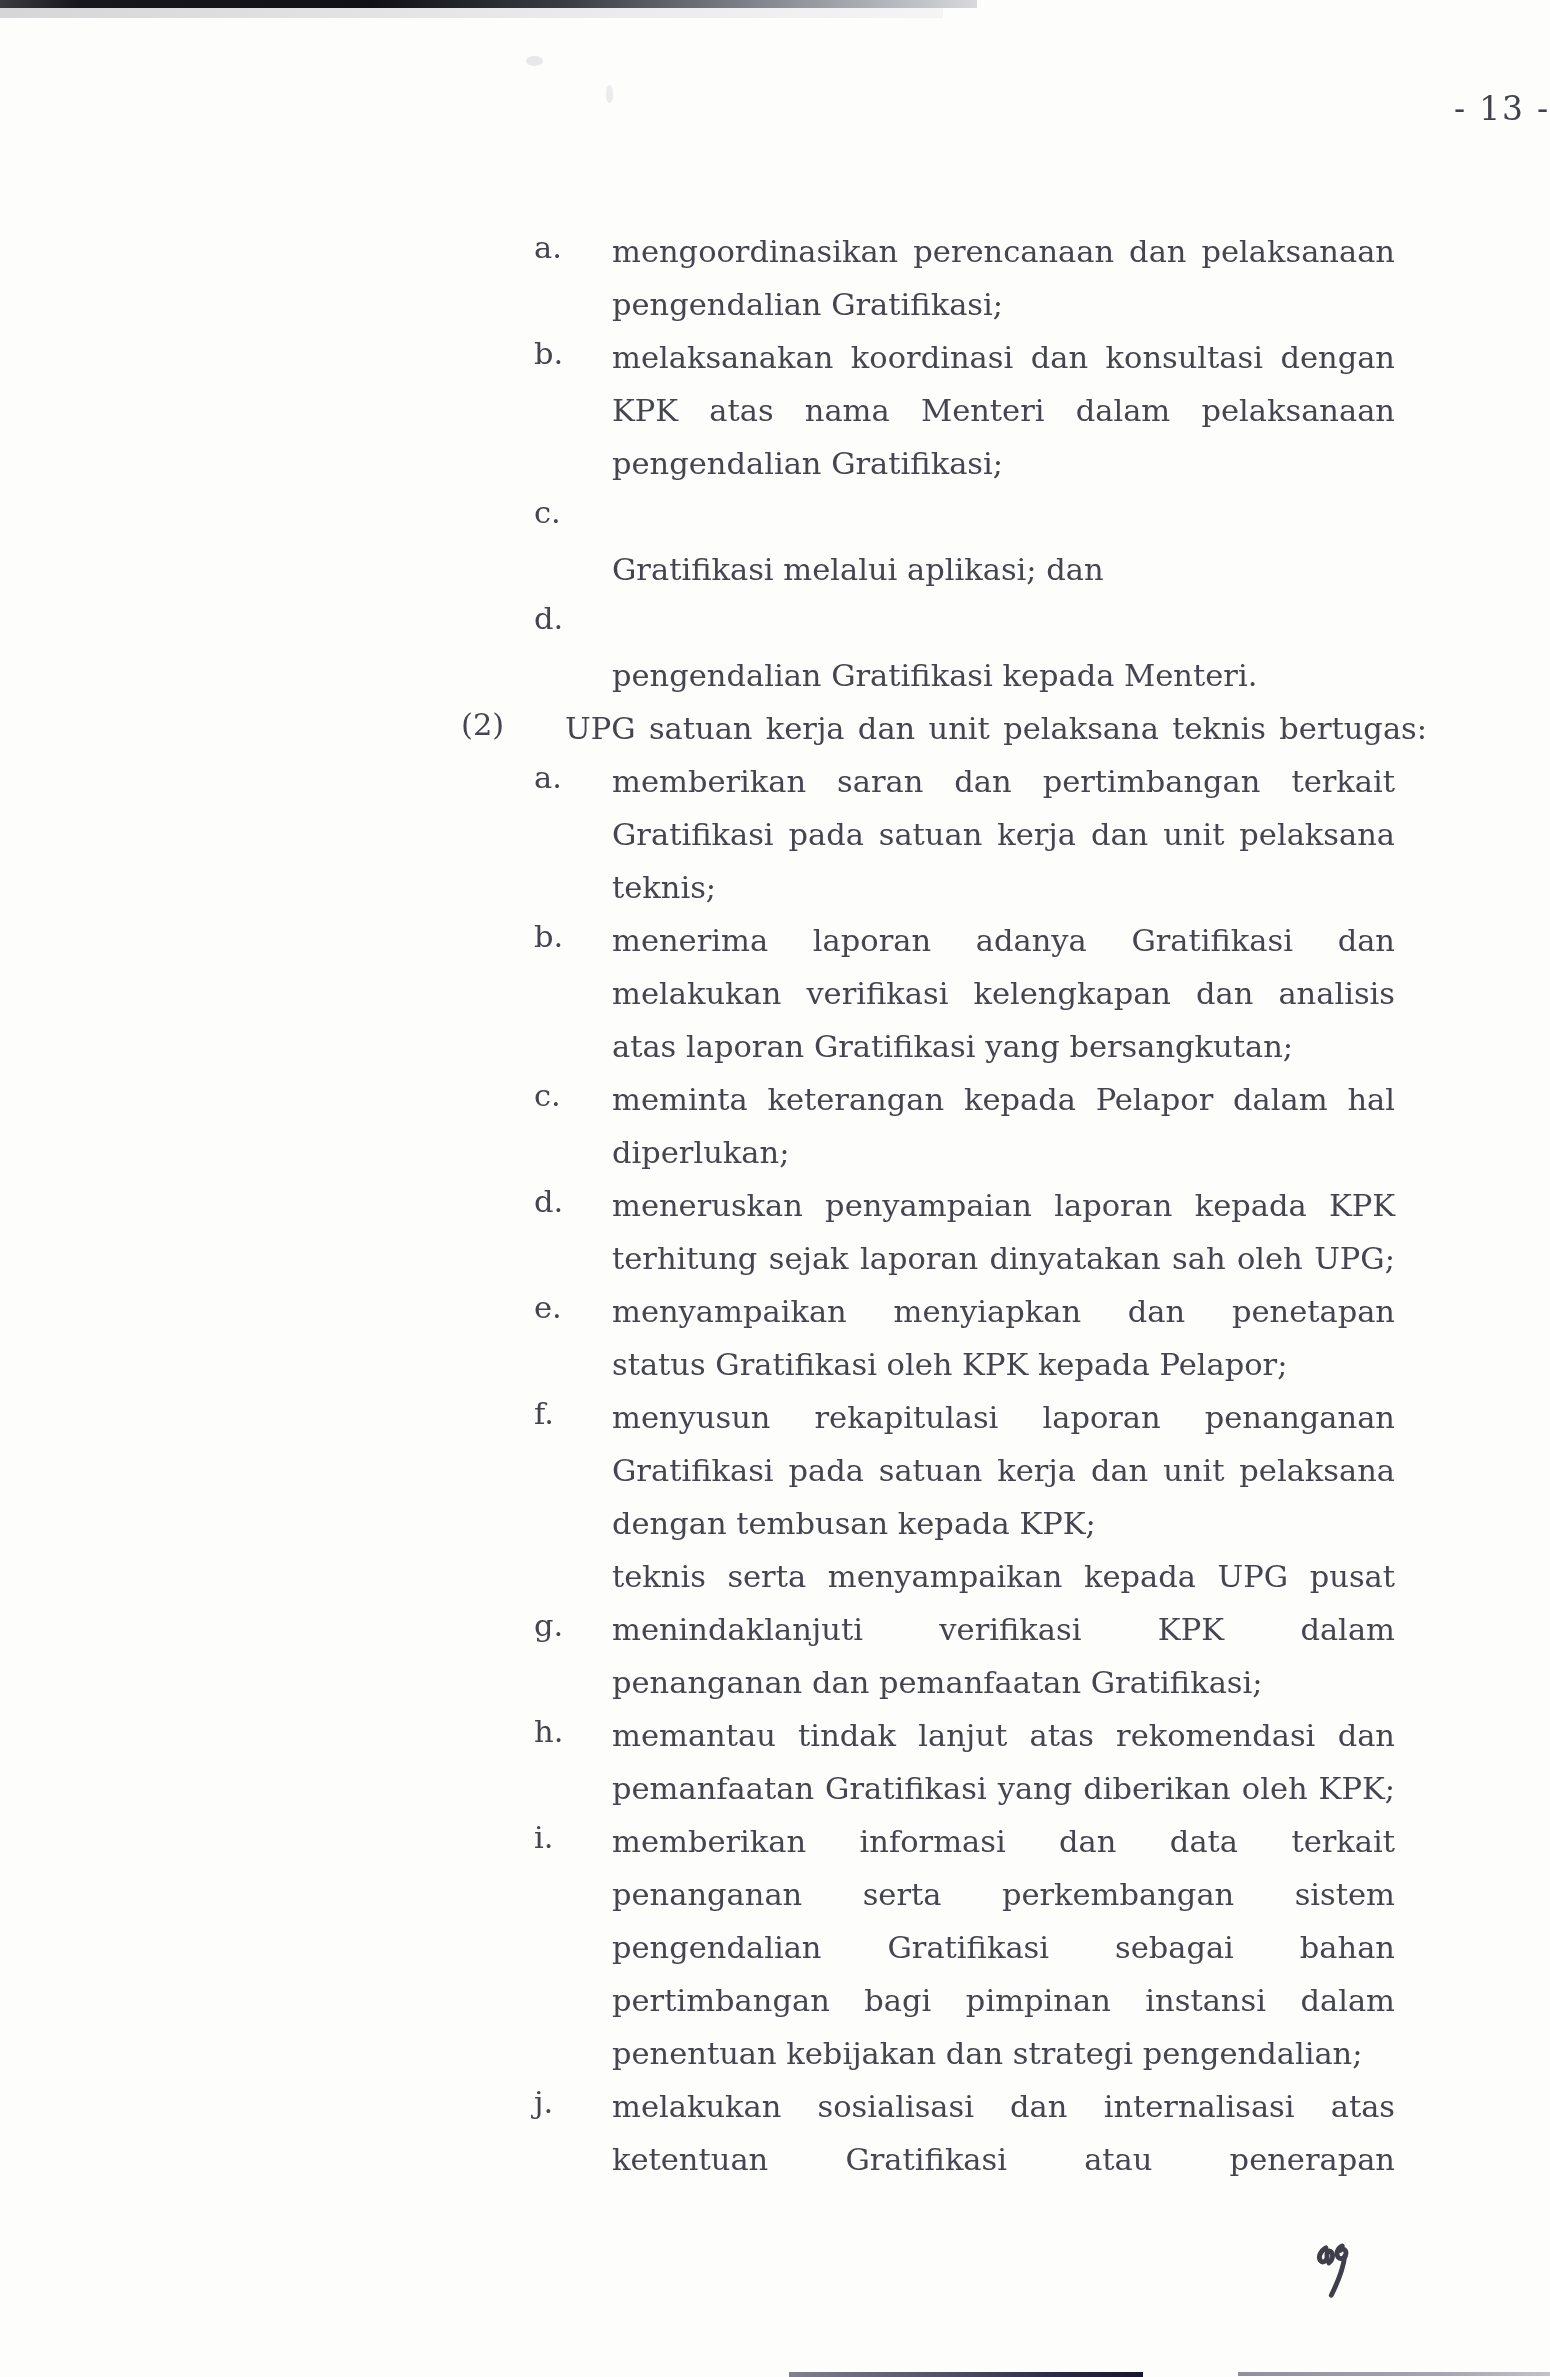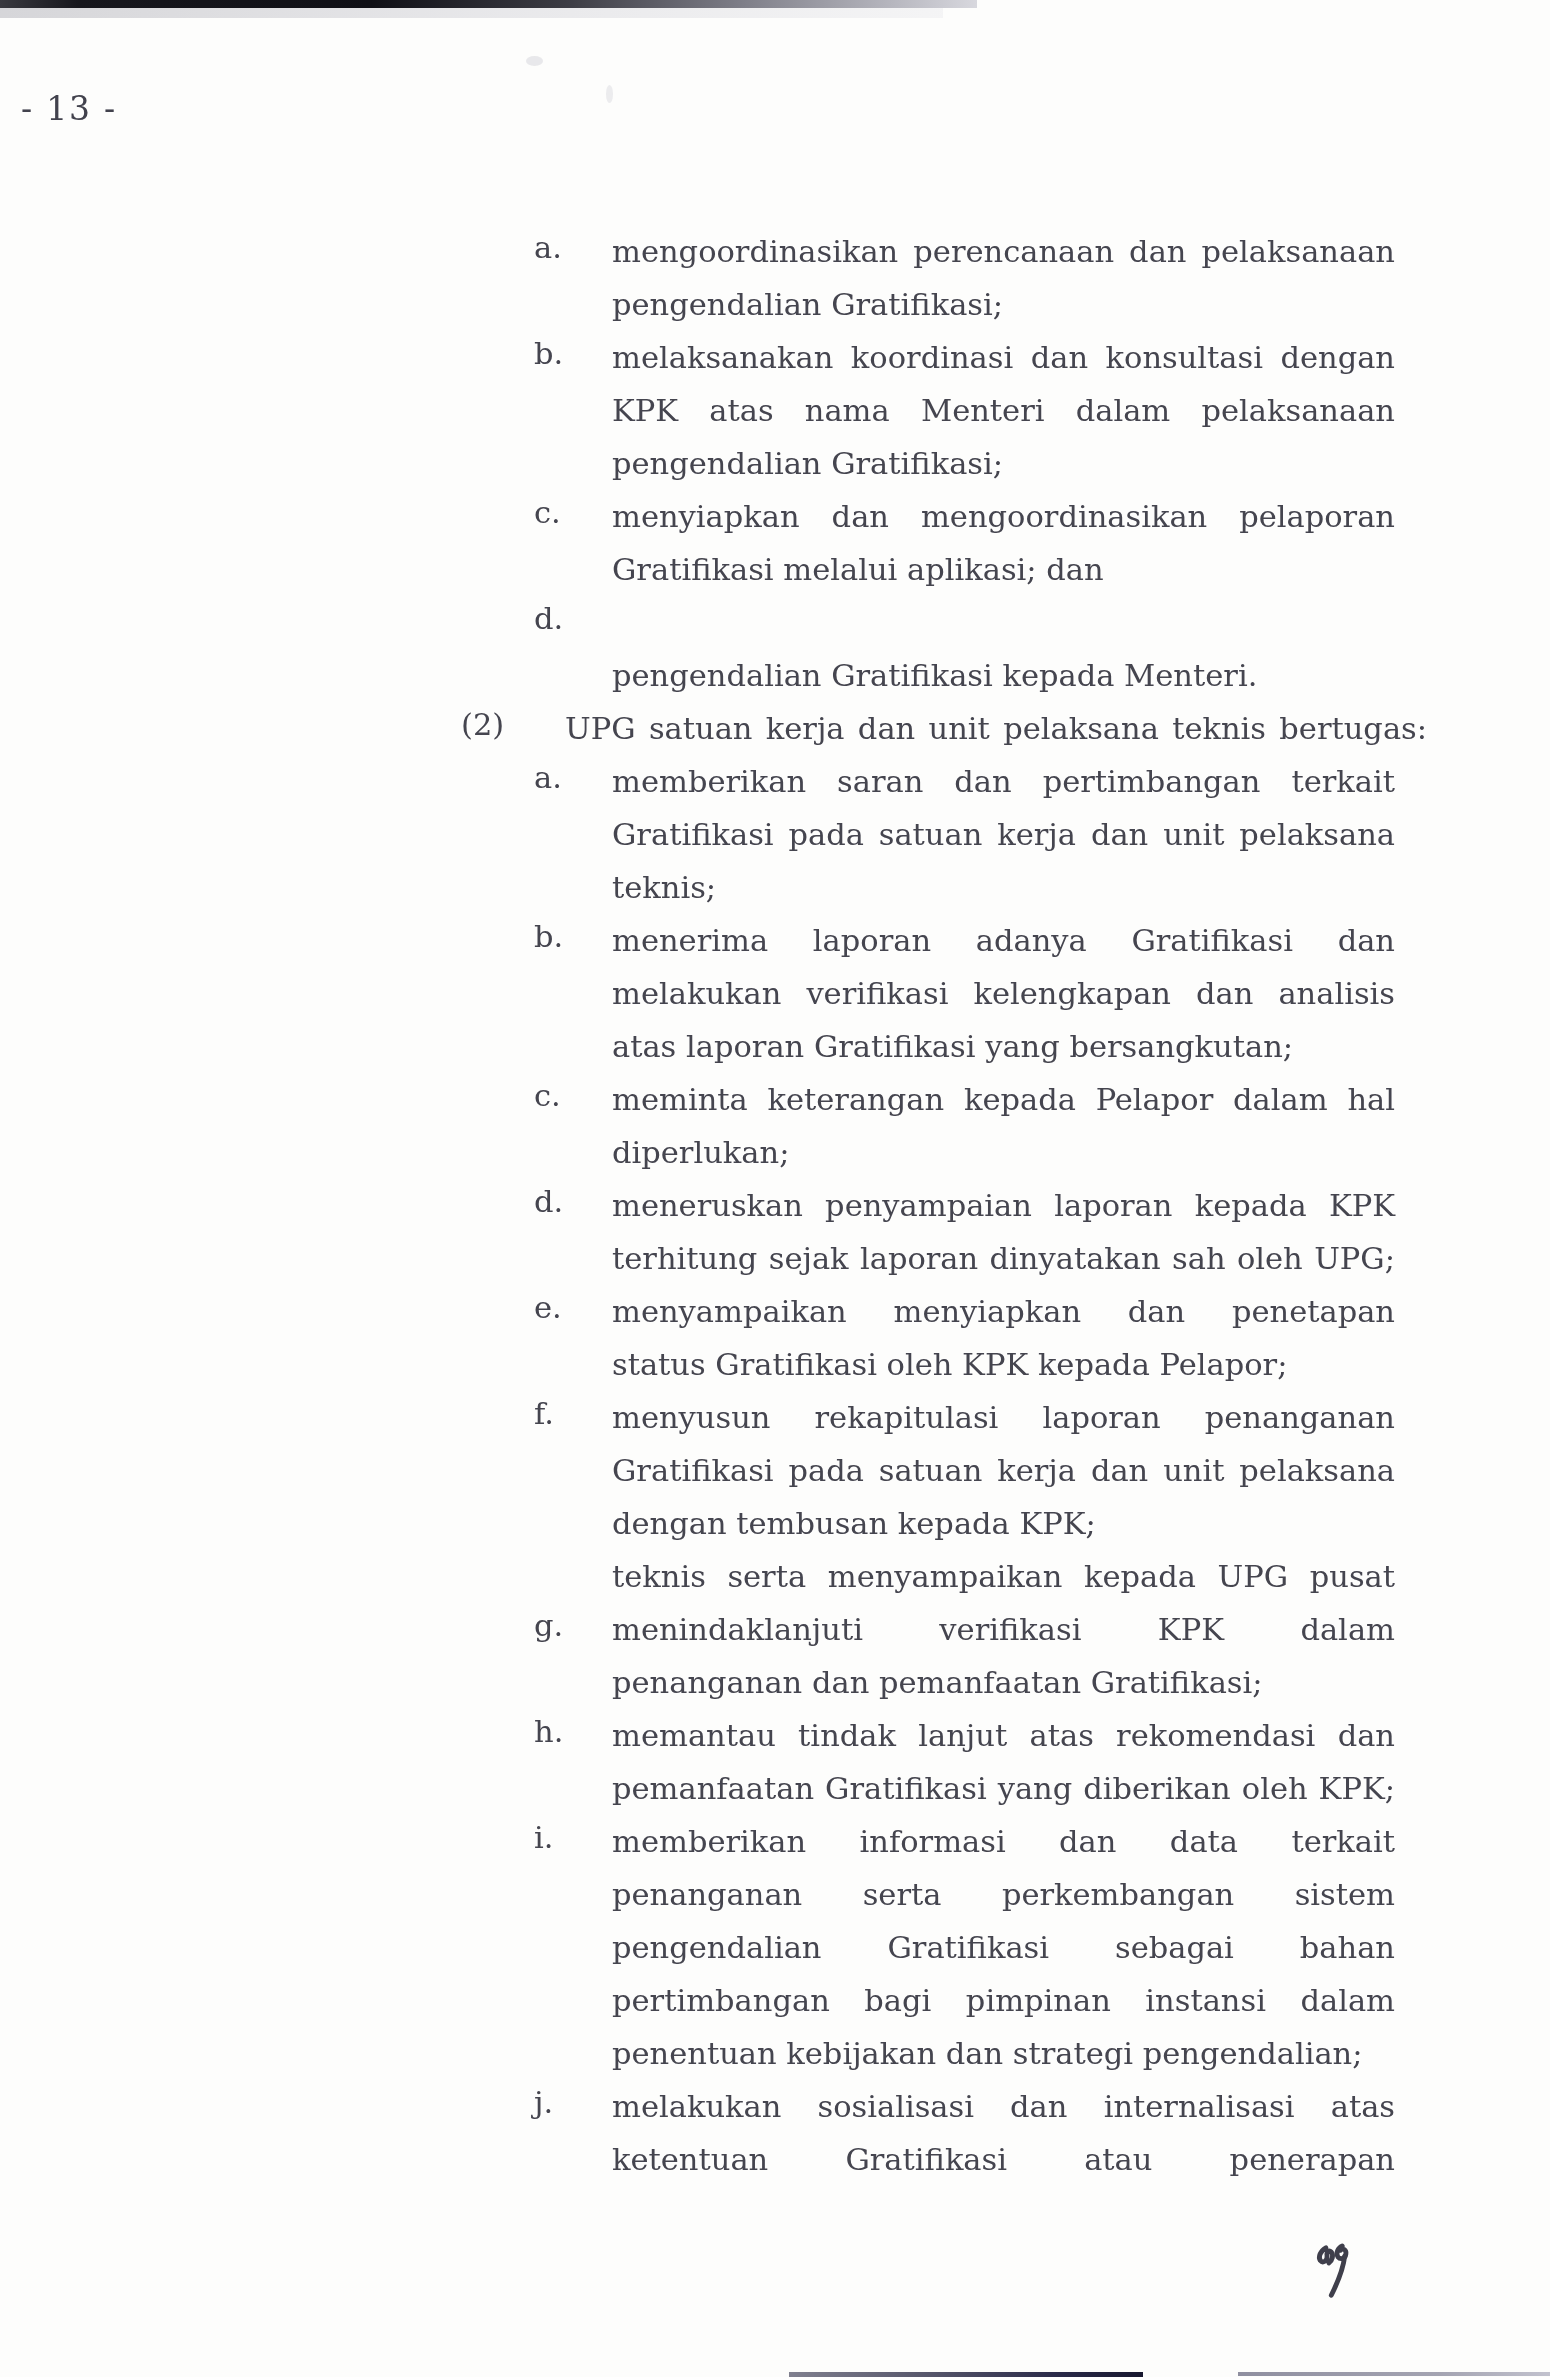--- a/index.html
+++ b/index.html
@@ -40,21 +40,21 @@
     background: #d4d4da; border-radius: 50%; opacity: .5;
   }
   .smudge-b {
     position: absolute; left: 606px; top: 85px; width: 7.3px; height: 18.3px;
     background: #d8d8de; border-radius: 50%; opacity: .45;
   }
 
   
   .page-number {
     position: absolute; top: 89px; left: 0; width: 100%;
-    text-align: left; text-indent: 21px;
+    text-align: right; text-indent: 21px;
     font-size: 33px; letter-spacing: 1.8px;
     color: #42424d;
   }
 
   
   .lines { position: absolute; top: 221px; left: 0; width: 100%; }
   .line { position: relative; height: 53px; font-size: 30.5px; line-height: 53px; }
   .line .marker { position: absolute; top: 0; width: 79px; white-space: nowrap; }
   .line.letter .marker { left: 534px; }
   .line.num    .marker { left: 461px; }
@@ -100,21 +100,20 @@
       <div class="line letter">
       <span class="marker"></span>
       <span class="text justify">KPK atas nama Menteri dalam pelaksanaan</span>
     </div>
       <div class="line letter">
       <span class="marker"></span>
       <span class="text">pengendalian Gratifikasi;</span>
     </div>
       <div class="line letter">
       <span class="marker">c.</span>
-      <span class="text justify">menyiapkan dan mengoordinasikan pelaporan</span>
     </div>
       <div class="line letter">
       <span class="marker"></span>
       <span class="text">Gratifikasi melalui aplikasi; dan</span>
     </div>
       <div class="line letter">
       <span class="marker">d.</span>
     </div>
       <div class="line letter">
       <span class="marker"></span>

